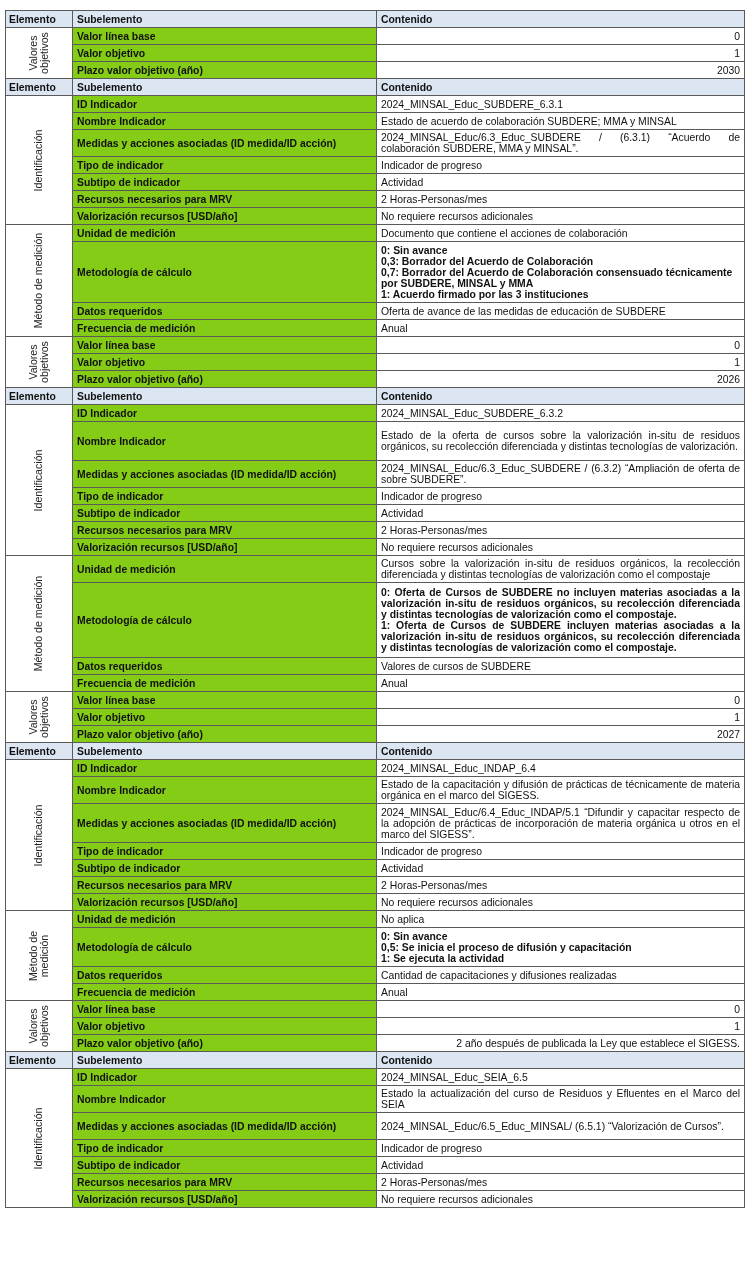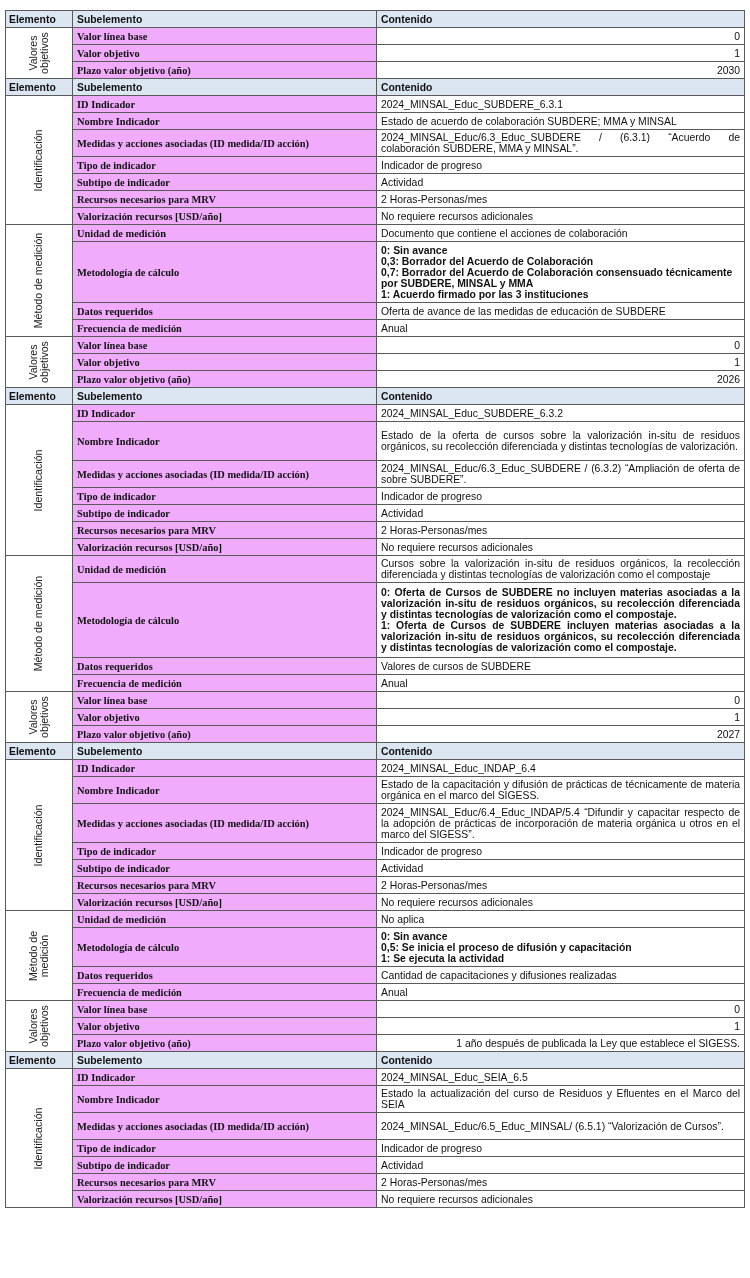--- a/index.html
+++ b/index.html
@@ -4,21 +4,21 @@
 <style>
   html, body { margin: 0; padding: 0; background: #ffffff; }
   body { width: 750px; height: 1278px; overflow: hidden; position: relative;
          font-family: "Liberation Sans", sans-serif; color: #111; }
   table.doc { position: absolute; left: 5px; top: 2px; width: 739px;
               border-collapse: collapse; table-layout: fixed; font-size: 10.4px; margin-top: 8px; }
   table.doc td { border: 1px solid #5a5a5a; padding: 0 4px; line-height: 11px; vertical-align: middle; }
   col.c1 { width: 67px; } col.c2 { width: 304px; } col.c3 { width: 368px; }
   tr.hdr td { background: #dce6f2; font-weight: bold; height: 16px; }
   tr.hdr td.c-el { padding: 0 3px; }
-  td.sub { background: #f0abfc; font-weight: bold; font-family: Liberation Serif, serif; }
+  td.sub { background: #84cc16; font-weight: bold; }
   td.val { background: #ffffff; }
   td.num { text-align: right; }
   td.just { text-align: justify; }
   tr.r td { height: 16px; }
   tr.r2 td { height: 26px; }
   tr.r3 td { height: 38px; }
   tr.r5 td { height: 60px; }
   tr.r6 td { height: 74px; }
   td.group { background: #ffffff; text-align: center; padding: 0; position: relative; }
   .vtext { display: inline-block; transform: rotate(-90deg); white-space: nowrap;
@@ -244,21 +244,21 @@
         </td>
     <td class="sub">ID Indicador</td>
     <td class="val">2024_MINSAL_Educ_INDAP_6.4</td>
   </tr>
   <tr class="r2">
     <td class="sub">Nombre Indicador</td>
     <td class="val just">Estado de la capacitación y difusión de prácticas de técnicamente de materia orgánica en el marco del SIGESS.</td>
   </tr>
   <tr class="r3">
     <td class="sub">Medidas y acciones asociadas (ID medida/ID acción)</td>
-    <td class="val just">2024_MINSAL_Educ/6.4_Educ_INDAP/5.4 “Difundir y capacitar respecto de la adopción de prácticas de incorporación de materia orgánica u otros en el marco del SIGESS”.</td>
+    <td class="val just">2024_MINSAL_Educ/6.4_Educ_INDAP/5.1 “Difundir y capacitar respecto de la adopción de prácticas de incorporación de materia orgánica u otros en el marco del SIGESS”.</td>
   </tr>
   <tr class="r">
     <td class="sub">Tipo de indicador</td>
     <td class="val">Indicador de progreso</td>
   </tr>
   <tr class="r">
     <td class="sub">Subtipo de indicador</td>
     <td class="val">Actividad</td>
   </tr>
   <tr class="r">
@@ -302,21 +302,21 @@
         </td>
     <td class="sub">Valor línea base</td>
     <td class="val num">0</td>
   </tr>
   <tr class="r">
     <td class="sub">Valor objetivo</td>
     <td class="val num">1</td>
   </tr>
   <tr class="r">
     <td class="sub">Plazo valor objetivo (año)</td>
-    <td class="val num">1 año después de publicada la Ley que establece el SIGESS.</td>
+    <td class="val num">2 año después de publicada la Ley que establece el SIGESS.</td>
   </tr>
 
   <tr class="hdr">
     <td class="c-el">Elemento</td>
     <td>Subelemento</td>
     <td>Contenido</td>
   </tr>
 
   <tr class="r">
     <td class="group" rowspan="7">

